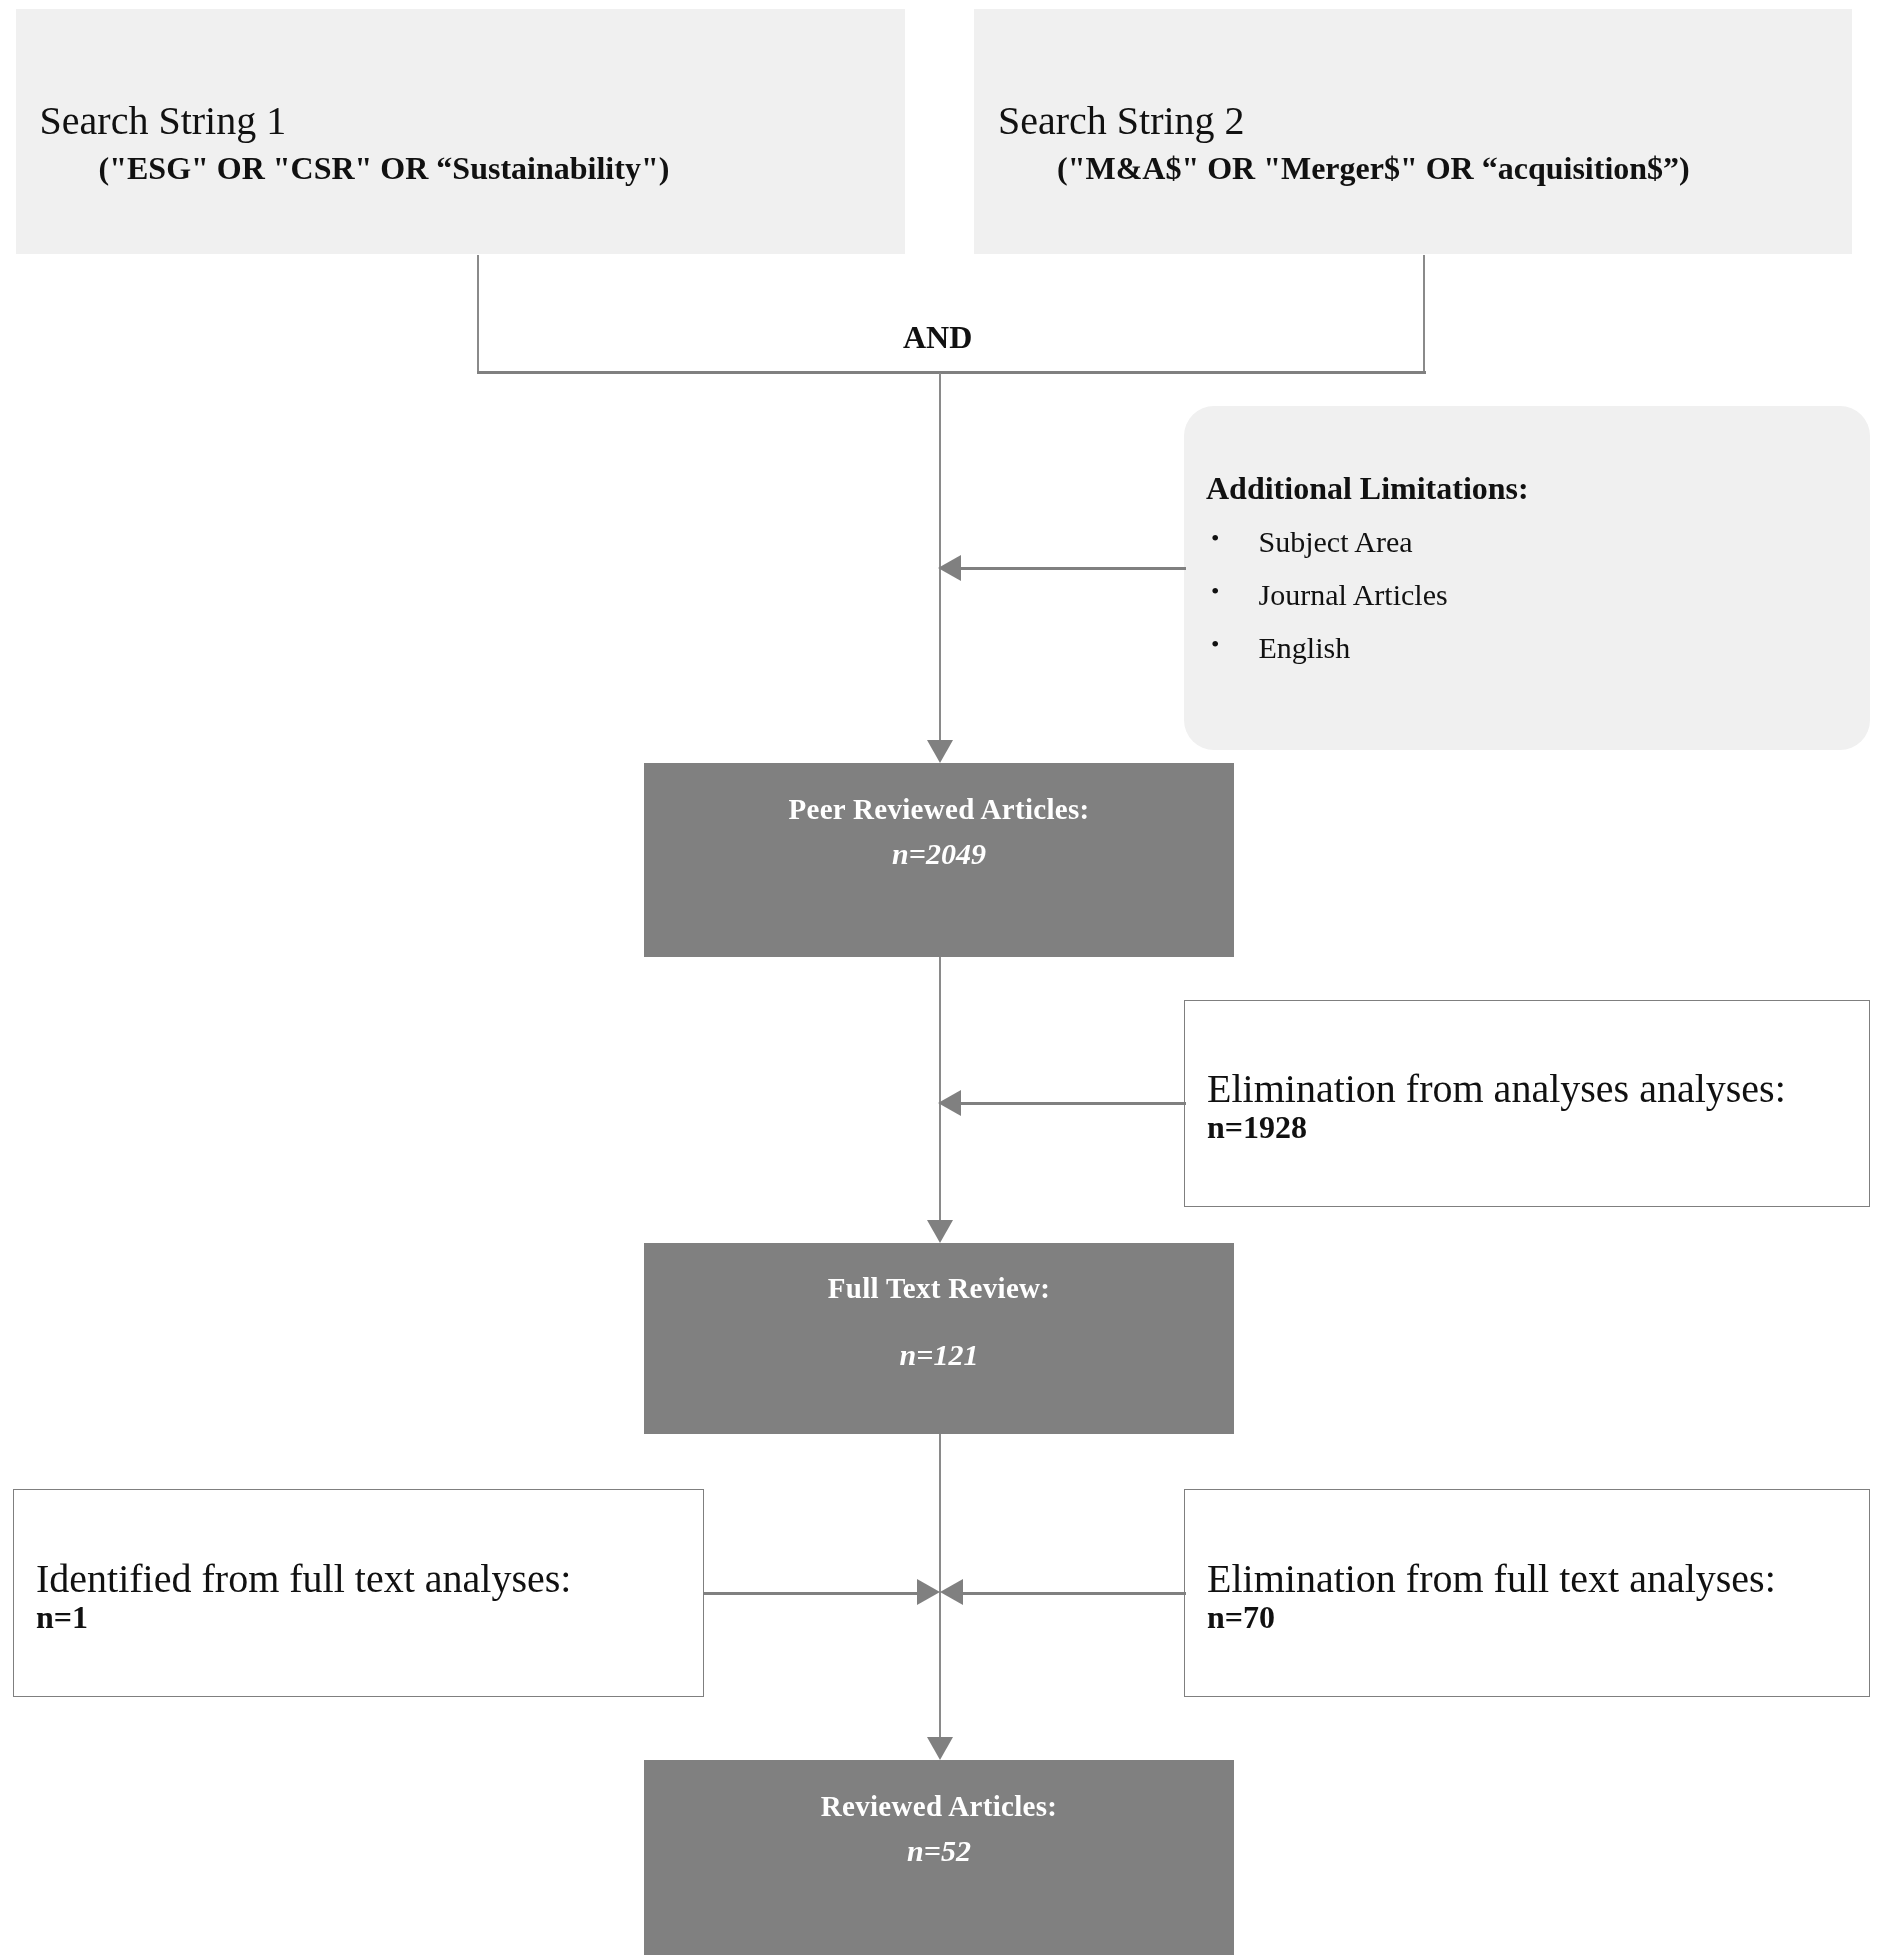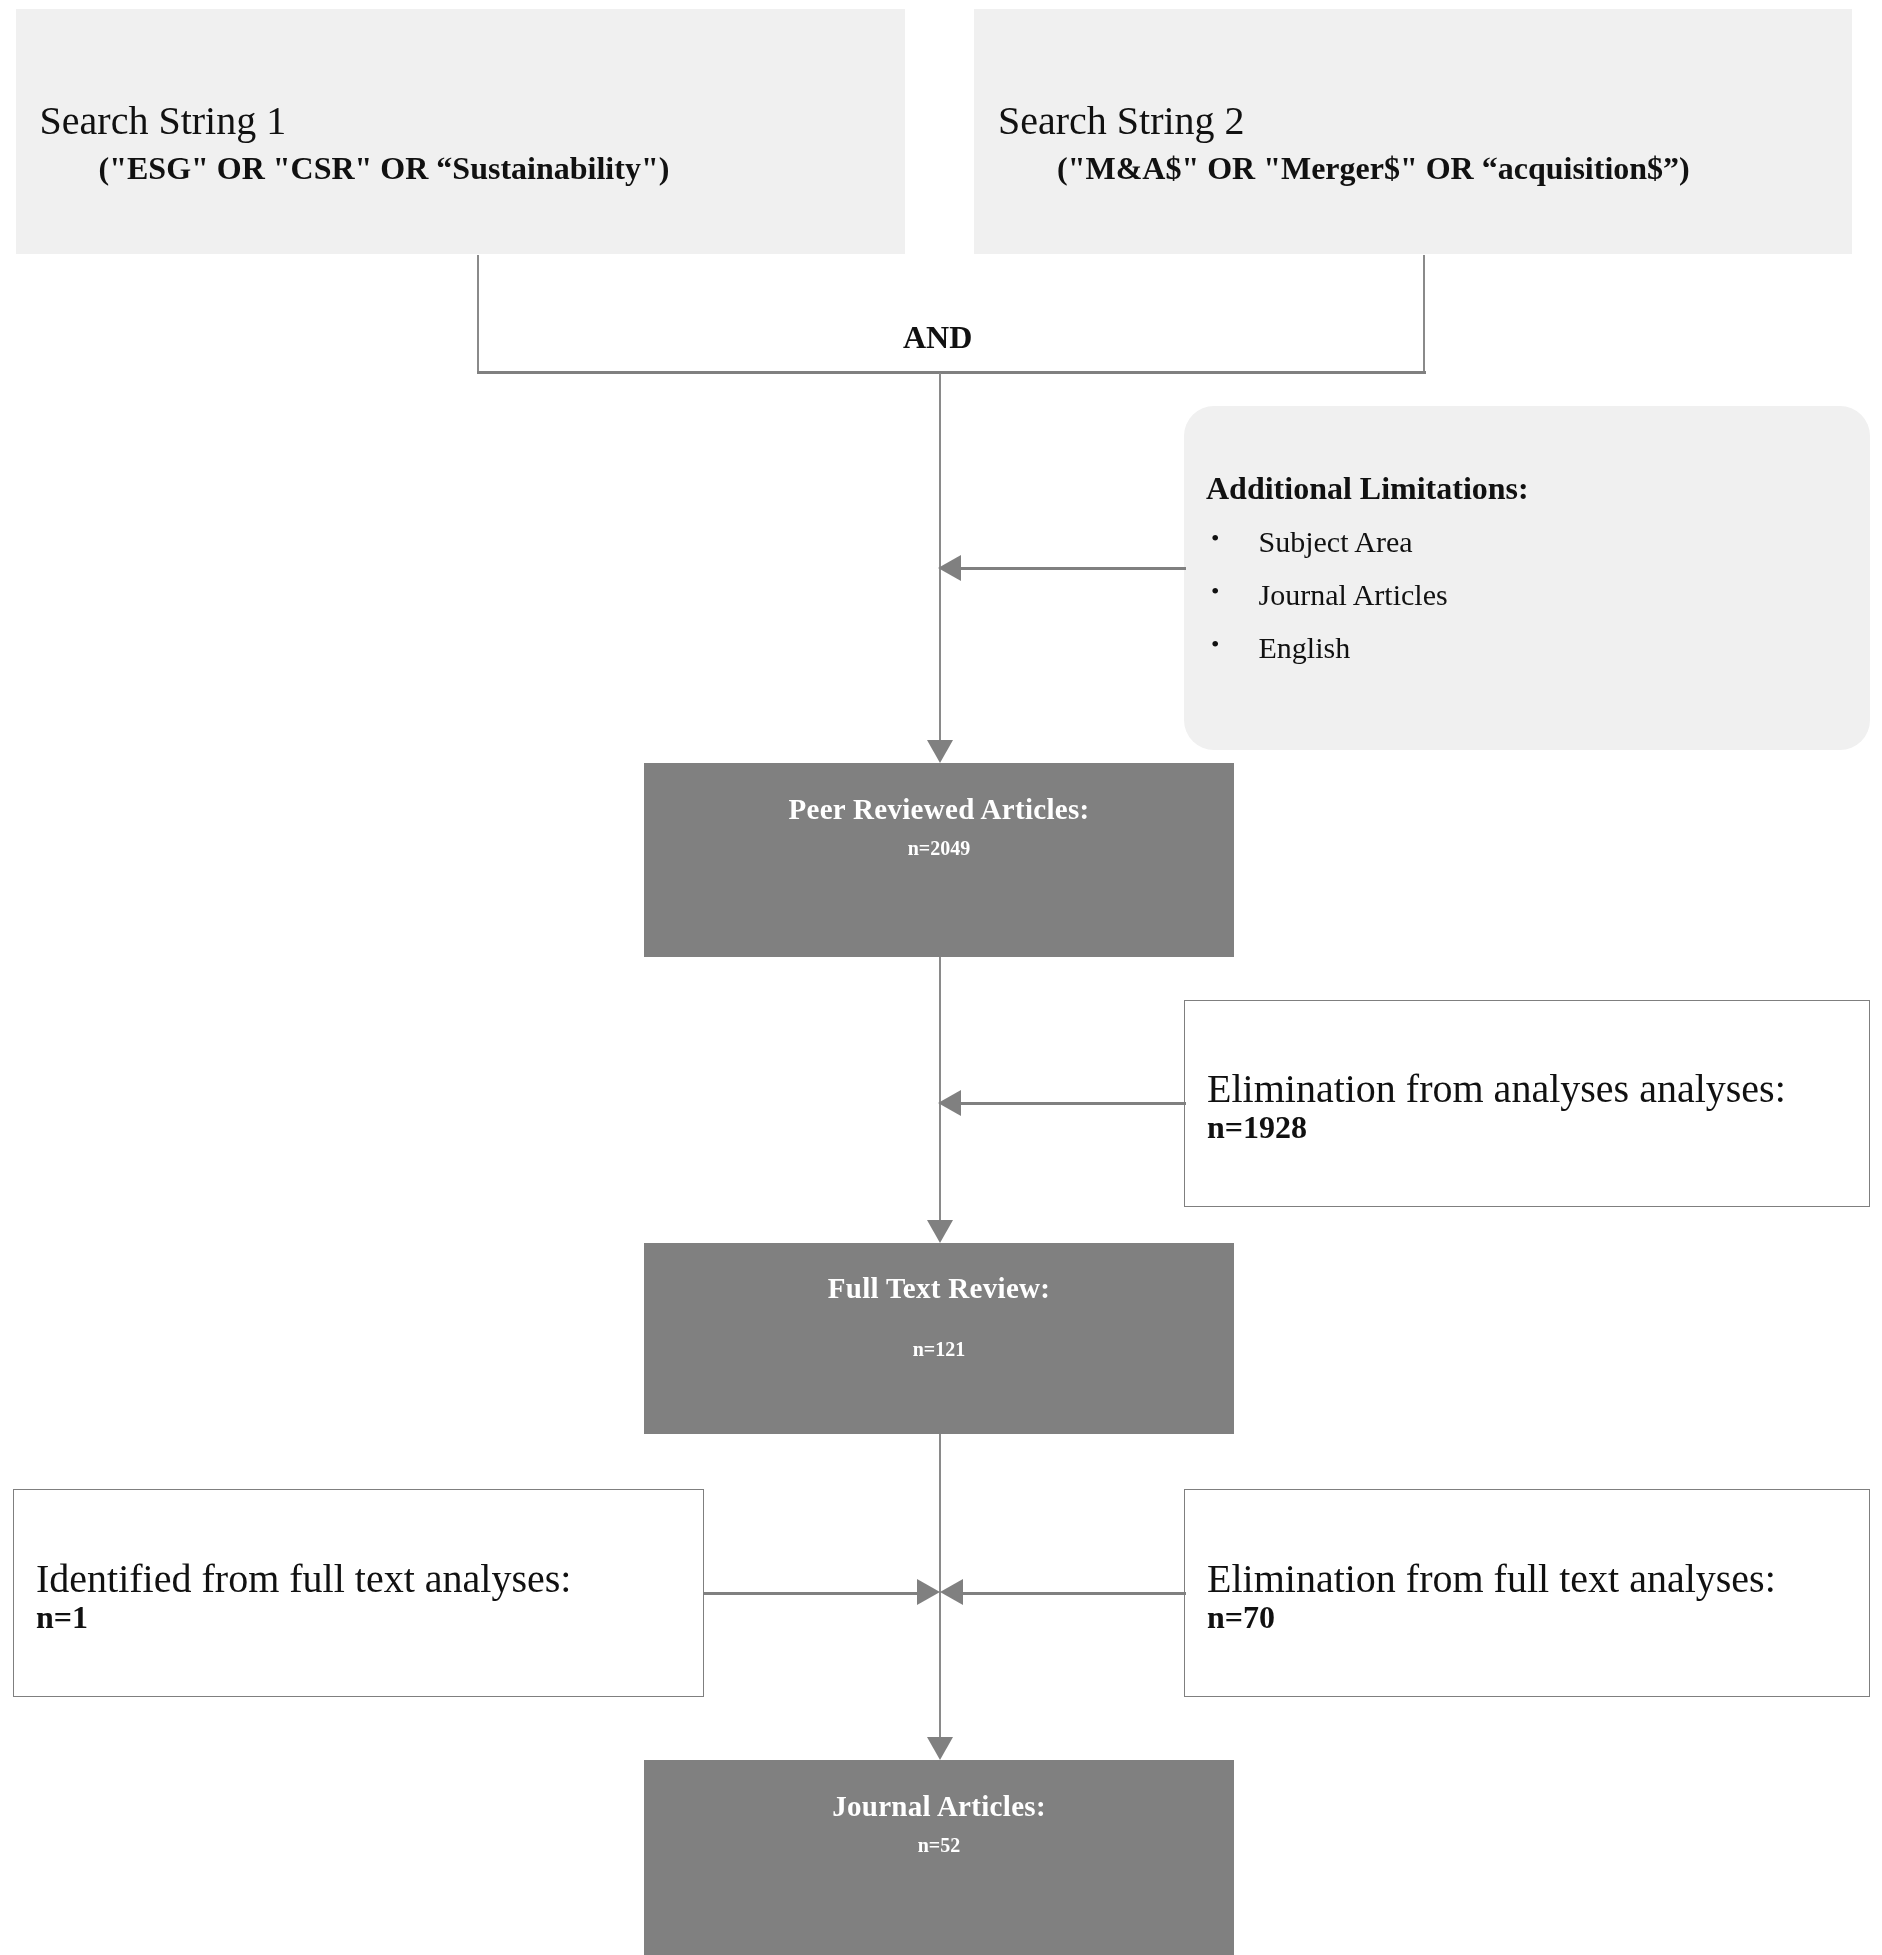--- a/index.html
+++ b/index.html
@@ -36,21 +36,21 @@
 
   
   .lbl{
     position:absolute;
     white-space:nowrap;
     line-height:1.25;
   }
   .t-plain{font-size:40px;font-weight:400;}
   .t-bold{font-size:32px;font-weight:700;}
   .t-filled-title{font-size:29px;font-weight:700;letter-spacing:0.3px;}
-  .t-filled-n{font-size:20px;font-weight:700;}
+  .t-filled-n{font-size:30px;font-weight:700;font-style:italic;}
 
   .filled-inner{
     position:absolute;
     left:0;right:0;
     text-align:center;
   }
 
   .bullets{
     position:absolute;
     margin:0;
@@ -168,18 +168,18 @@
 
   <div class="box box-outline" style="left:1184px;top:1489px;width:686px;height:208px;">
     <span class="lbl t-plain" style="left:22px;top:64px;">Elimination from full text analyses:</span>
     <span class="lbl t-bold" style="left:22px;top:107px;">n=70</span>
   </div>
 
   <div class="hline" style="left:962px;top:1592px;width:224px;"></div>
   <div class="arrow-left" style="left:940px;top:1579px;"></div>
 
   <div class="box box-filled" style="left:644px;top:1760px;width:590px;height:195px;">
-    <span class="filled-inner t-filled-title" style="top:30px;">Journal Articles:</span>
+    <span class="filled-inner t-filled-title" style="top:30px;">Reviewed Articles:</span>
     <span class="filled-inner t-filled-n" style="top:74px;">n=52</span>
   </div>
 
 </div>
 
 
 </body></html>

